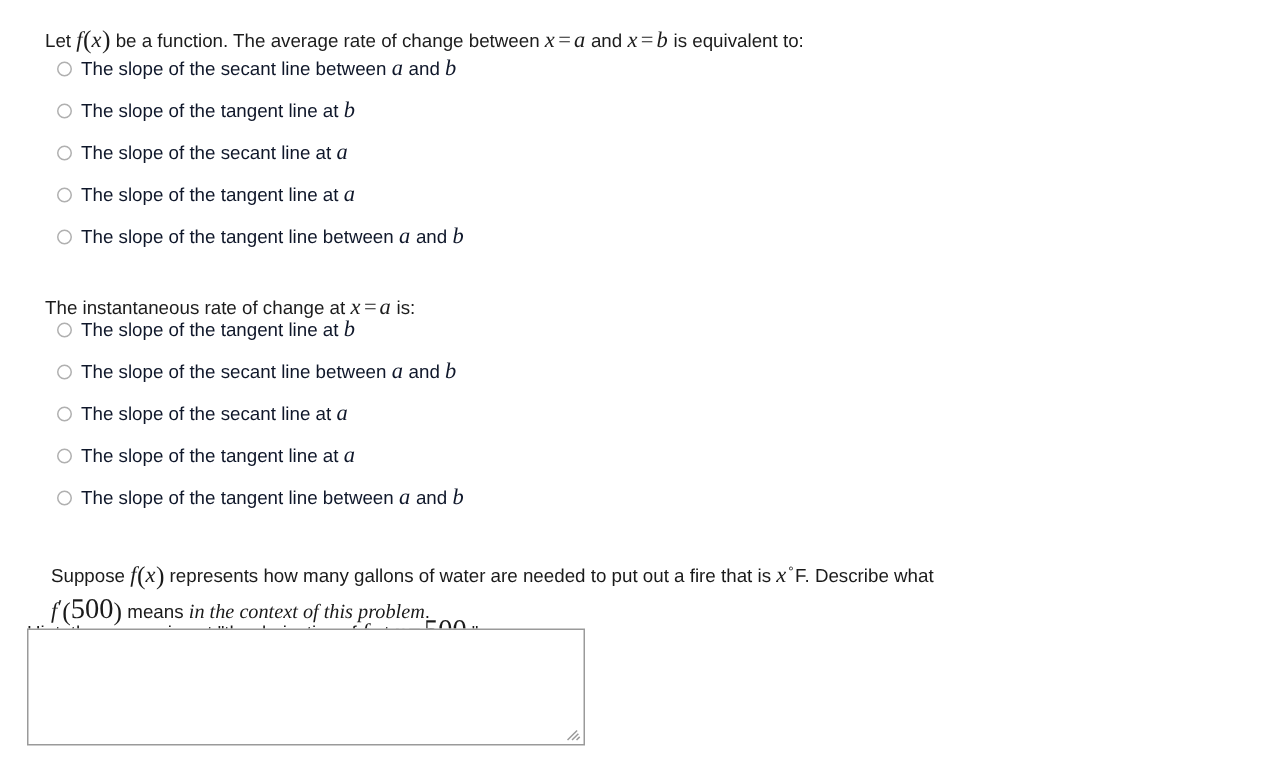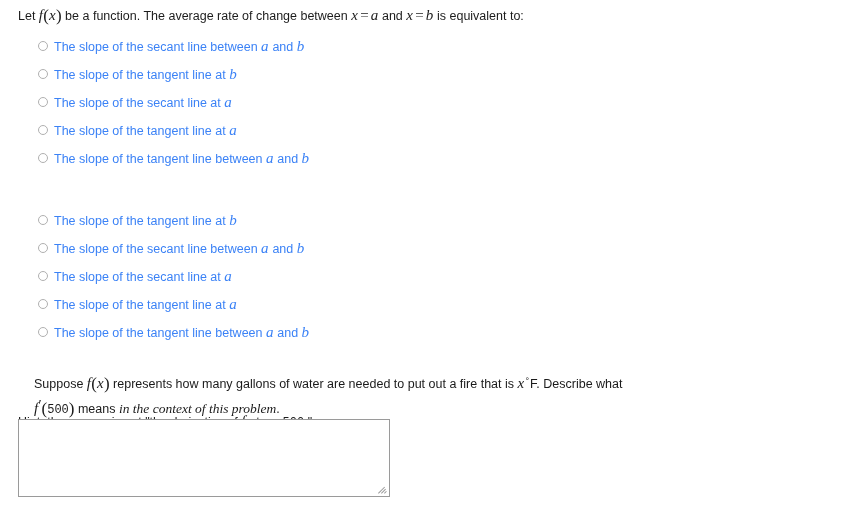--- a/index.html
+++ b/index.html
@@ -16,21 +16,21 @@
     color: #1a1a1a;
     -webkit-font-smoothing: antialiased;
   }
   .page {
     position: relative;
     width: 846px;
     height: 509px;
     padding: 0;
   }
   .prompt {
-    margin: 0;
+    margin: 12px;
     padding: 0 0 0 18px;
     line-height: 16px;
     font-size: 12.5px;
     color: #1c1c1c;
   }
   #prompt1 { position: absolute; top: 7px; left: 0; }
   #prompt2 { position: absolute; top: 185px; left: 0; }
 
   .option-list {
     position: absolute;
@@ -57,21 +57,21 @@
     height: 10px;
     border: 1px solid #b0b0b0;
     border-radius: 50%;
     background: #ffffff;
     box-sizing: border-box;
   }
   .option-label {
     display: inline-block;
     margin-left: 16px;
     font-size: 12.5px;
-    color: #3b82f6;
+    color: #0f172a;
   }
 
   
   .m {
     font-family: "Liberation Serif", "DejaVu Serif", serif;
     font-style: italic;
     font-size: 15px;
     letter-spacing: 0.3px;
   }
   .m-paren {
@@ -80,23 +80,23 @@
     font-size: 17px;
     vertical-align: -1px;
   }
   .m-eq {
     font-family: "Liberation Serif", "DejaVu Serif", serif;
     font-style: normal;
     font-size: 15px;
     padding: 0 2px;
   }
   .m-num {
-    font-family: Liberation Mono, monospace;
-    font-style: normal;
-    font-size: 12px;
+    font-family: Liberation Serif, serif;
+    font-style: normal;
+    font-size: 19px;
   }
   .m-prime {
     font-family: "Liberation Serif", "DejaVu Serif", serif;
     font-style: normal;
     font-size: 14px;
     vertical-align: 3px;
   }
 
   #problem-para {
     position: absolute;
@@ -187,20 +187,21 @@
     <li class="option-row">
       <span class="radio"></span>
       <span class="option-label"><span>The slope of the tangent line at </span><span class="m">a</span><span></span><span class="m"></span></span>
     </li>
     <li class="option-row">
       <span class="radio"></span>
       <span class="option-label"><span>The slope of the tangent line between </span><span class="m">a</span><span> and </span><span class="m">b</span></span>
     </li>
   </ul>
 
+  <p class="prompt" id="prompt2"><span>The instantaneous rate of change at </span><span class="m">x</span><span class="m-eq">=</span><span class="m">a</span><span> is:</span></p>
 
   <ul class="option-list" id="options2">
     <li class="option-row">
       <span class="radio"></span>
       <span class="option-label"><span>The slope of the tangent line at </span><span class="m">b</span><span></span><span class="m"></span></span>
     </li>
     <li class="option-row">
       <span class="radio"></span>
       <span class="option-label"><span>The slope of the secant line between </span><span class="m">a</span><span> and </span><span class="m">b</span></span>
     </li>

